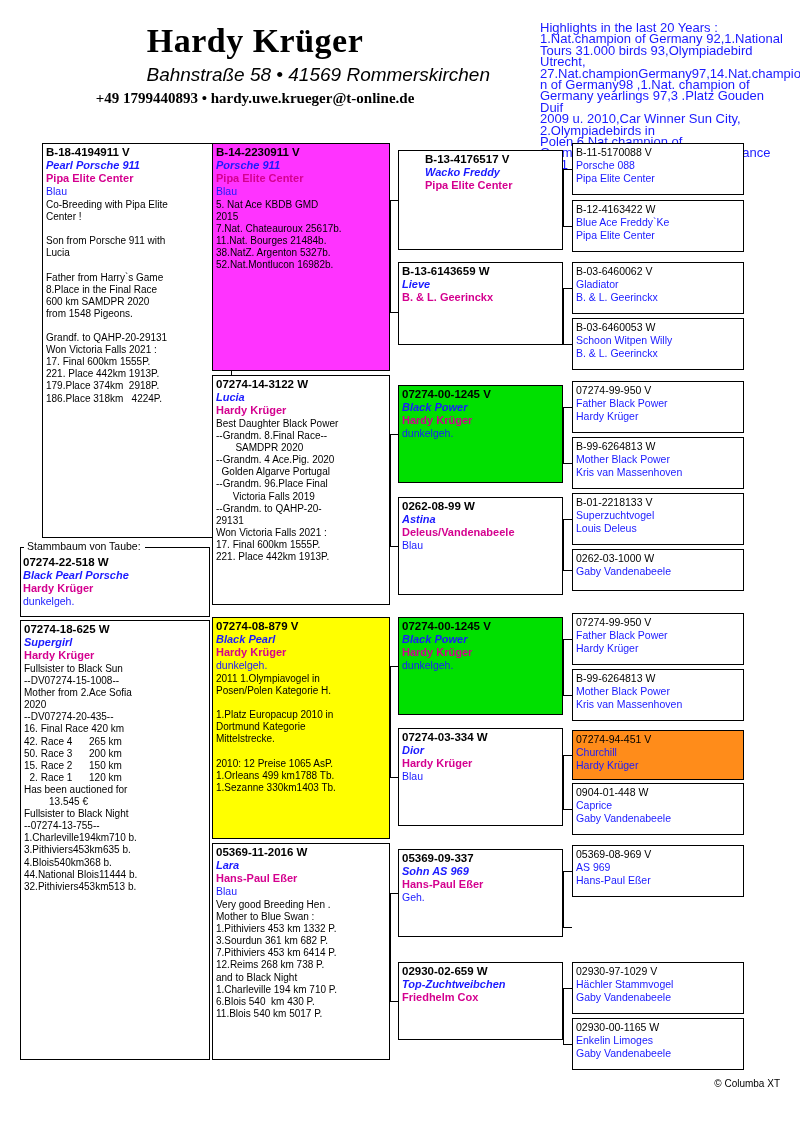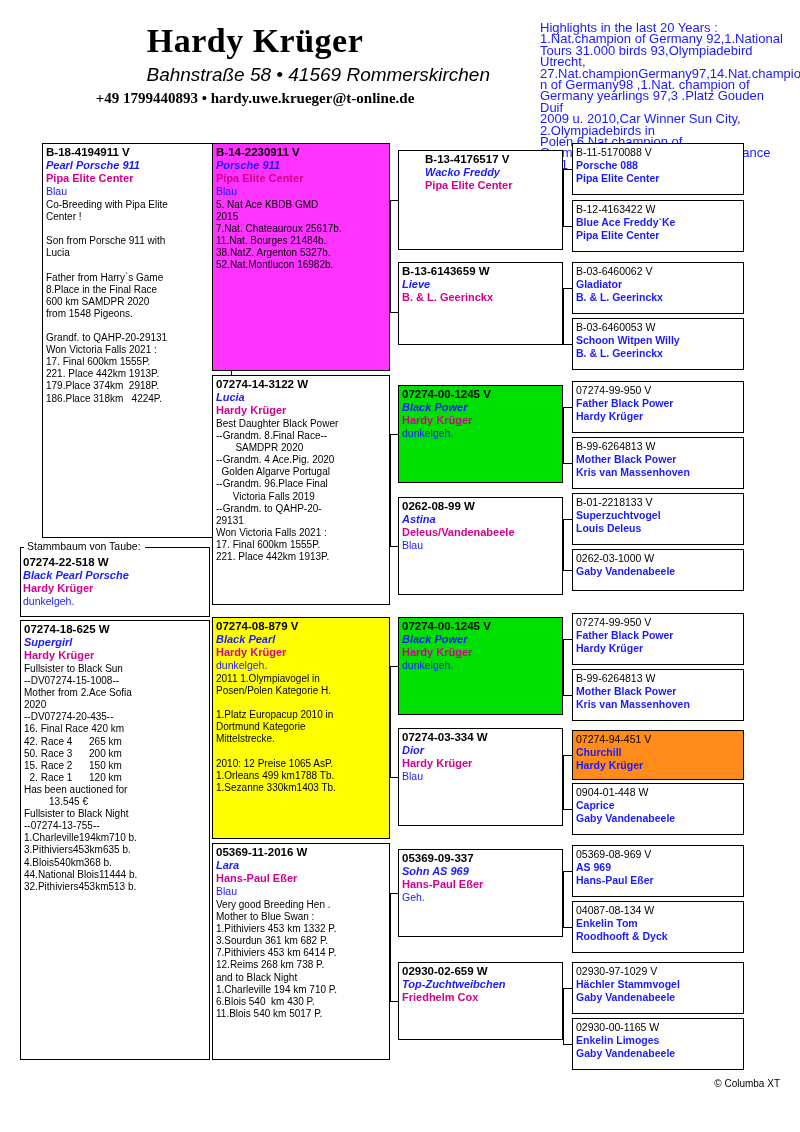--- a/index.html
+++ b/index.html
@@ -59,21 +59,21 @@
   .orange{background:#ff8c1a;}
 
   .pink .name{color:#1a1aff;}
   .pink .owner{color:#d4008f;}
   .green .name{color:#1a1aff;}
   .green .owner{color:#d4008f;}
   .yellow .name{color:#1a1aff;}
   .yellow .owner{color:#d4008f;}
 
   .small-ring{font-size:10.5px;font-weight:normal;line-height:13px;padding:2px 3px 0 3px;}
-  .small-line{font-size:10.5px;line-height:13px;padding:0 3px;color:#1a1aff;font-weight:bold;}
+  .small-line{font-size:10.5px;line-height:13px;padding:0 3px;color:#1a1aff;}
 
   .stamm-label{
     position:absolute;font-size:10.5px;line-height:12px;background:#fff;padding:0 3px;
   }
   .footer{
     position:absolute;right:20px;top:1078px;font-size:10px;
   }
   .line{position:absolute;background:#000;}
 </style>
 </head>
@@ -335,25 +335,20 @@
     <div class="small-ring">0904-01-448 W</div>
     <div class="small-line">Caprice</div>
     <div class="small-line">Gaby Vandenabeele</div>
   </div>
 
   <div class="box" style="left:572px;top:845px;width:172px;height:52px;">
     <div class="small-ring">05369-08-969 V</div>
     <div class="small-line">AS 969</div>
     <div class="small-line">Hans-Paul Eßer</div>
   </div>
-  <div class="box" style="left:572px;top:901px;width:172px;height:52px;">
-    <div class="small-ring">04087-08-134 W</div>
-    <div class="small-line">Enkelin Tom</div>
-    <div class="small-line">Roodhooft &amp; Dyck</div>
-  </div>
   <div class="box" style="left:572px;top:962px;width:172px;height:52px;">
     <div class="small-ring">02930-97-1029 V</div>
     <div class="small-line">Hächler Stammvogel</div>
     <div class="small-line">Gaby Vandenabeele</div>
   </div>
   <div class="box" style="left:572px;top:1018px;width:172px;height:52px;">
     <div class="small-ring">02930-00-1165 W</div>
     <div class="small-line">Enkelin Limoges</div>
     <div class="small-line">Gaby Vandenabeele</div>
   </div>

